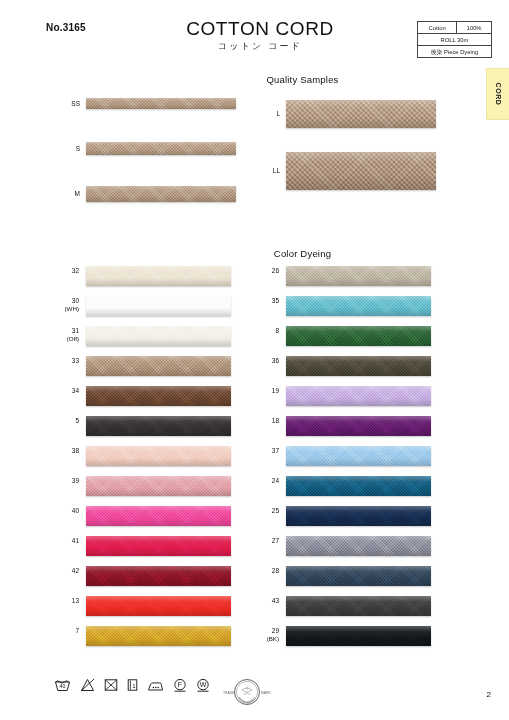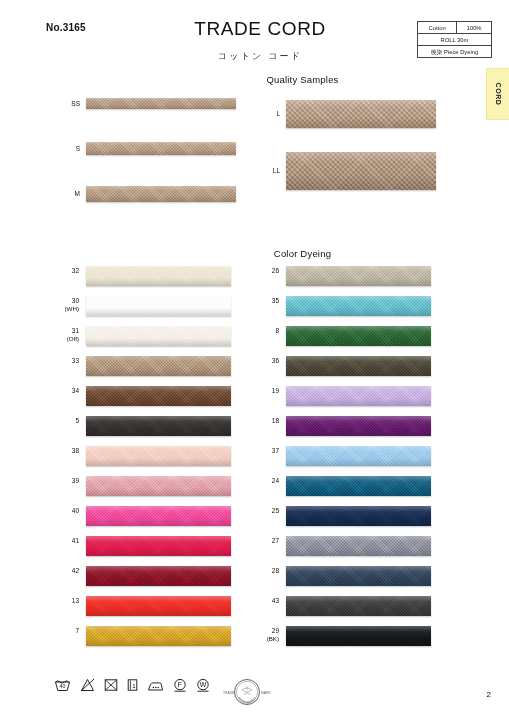--- a/index.html
+++ b/index.html
@@ -43,21 +43,21 @@
     font-size: 19px;
     font-weight: normal;
     letter-spacing: 0.6px;
     color: #111;
     line-height: 22px;
   }
   .title-sub {
     font-size: 9px;
     letter-spacing: 2.2px;
     color: #222;
-    margin-top: 10px;
+    margin-top: 0;
   }
   .spec-table {
     position: absolute;
     right: 17px;
     top: 21px;
     width: 75px;
     border: 1px solid #444;
     border-collapse: collapse;
     font-size: 5.8px;
     background: #fff;
@@ -229,21 +229,21 @@
     color: #111;
   }
 </style>
 </head>
 <body>
 
 <div class="header">
   <div class="catalog-no">No.3165</div>
 
   <div class="title-block">
-    <div class="title-main">TRADE CORD</div>
+    <div class="title-main">COTTON CORD</div>
     <div class="title-sub">コットン コード</div>
   </div>
 
   <table class="spec-table">
     <tbody>
         <tr>
       <td>Cotton</td>
       <td>100%</td>
     </tr>
     <tr>

